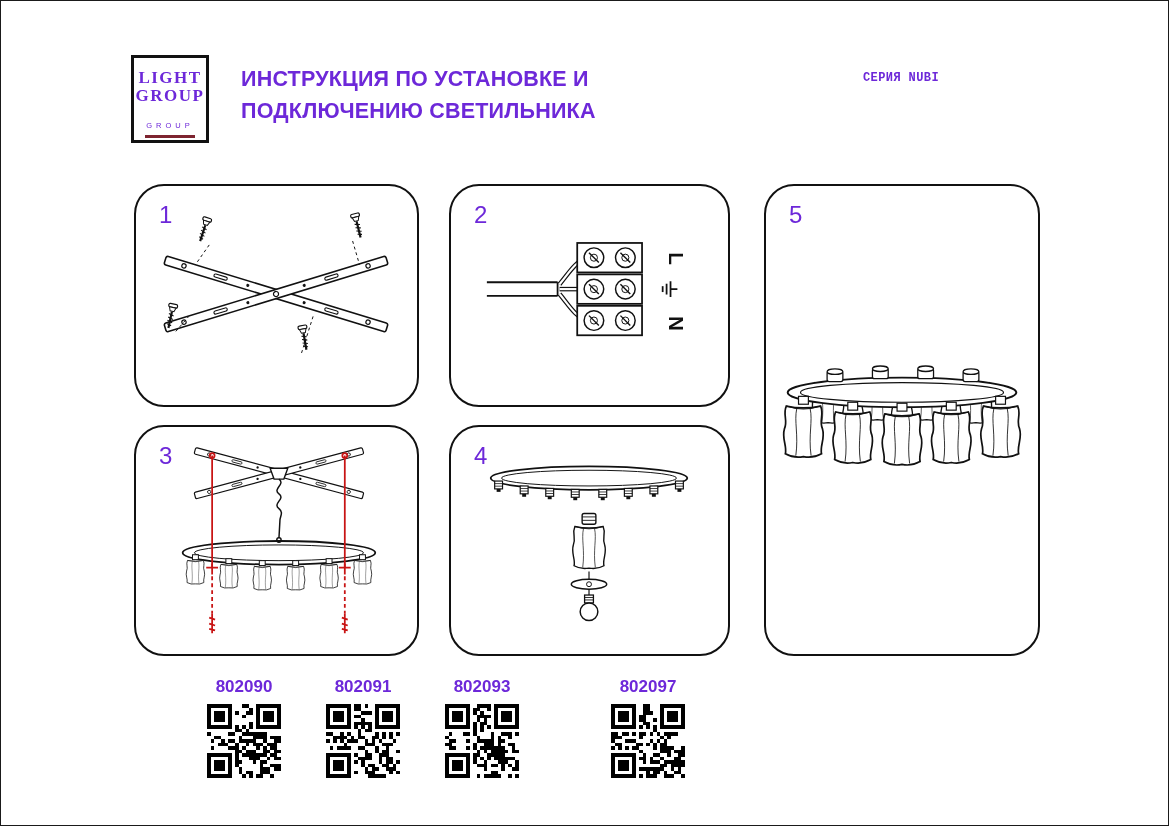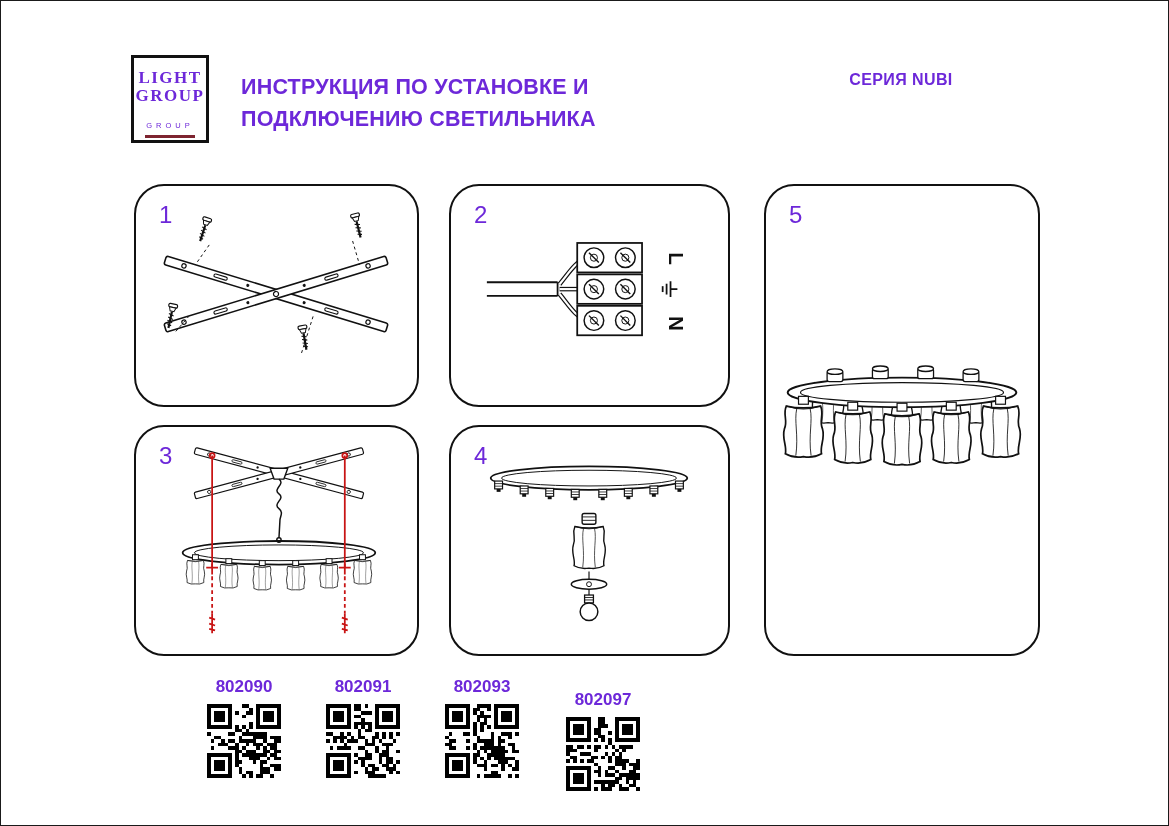--- a/index.html
+++ b/index.html
@@ -6,40 +6,40 @@
   .page{position:relative;width:1169px;height:826px;background:#fff;border:1px solid #1a1a1a;
         box-sizing:border-box;font-family:"Liberation Sans",sans-serif;color:#6d28d9;overflow:hidden;}
 
   
   .logo{position:absolute;left:130px;top:54px;width:78px;height:88px;border:3px solid #111;
         box-sizing:border-box;text-align:center;padding-top:11px;background:#fff;}
   .logo .l1{font-family:"Liberation Serif",serif;font-weight:bold;font-size:17px;line-height:1.08;letter-spacing:1.5px;}
   .logo .grp{font-size:7.5px;letter-spacing:4px;margin-top:15px;}
   .logo .redline{width:50px;height:3px;background:#7e2430;margin:5px auto 0;}
 
-  .title{position:absolute;left:240px;top:62px;font-size:21.5px;font-weight:bold;line-height:1.5;letter-spacing:.2px;margin-top:8px;}
+  .title{position:absolute;left:240px;top:62px;font-size:21.5px;font-weight:bold;line-height:1.5;letter-spacing:.2px;}
   .series{position:absolute;left:775px;top:70px;width:250px;text-align:center;}
-  .series .s1{font-size:16px;font-weight:bold;letter-spacing:.4px;}
+  .series .s1{font-size:12px;font-weight:bold;letter-spacing:.4px;font-family:Liberation Mono, monospace;}
   .series .s2{font-size:18px;font-weight:bold;margin-top:11px;}
 
   
   .panel{position:absolute;border:2.5px solid #111;border-radius:30px;background:#fff;box-sizing:border-box;}
   .panel .num{position:absolute;left:23px;top:15px;font-size:24px;font-weight:400;}
   .panel svg{position:absolute;left:0;top:0;width:100%;height:100%;}
   #p1{left:133px;top:183px;width:285px;height:223px;}
   #p2{left:448px;top:183px;width:281px;height:223px;}
   #p3{left:133px;top:424px;width:285px;height:231px;}
   #p4{left:448px;top:424px;width:281px;height:231px;}
   #p5{left:763px;top:183px;width:276px;height:472px;}
 
   svg text{font-family:"Liberation Sans",sans-serif;}
 
   
   .product{position:absolute;top:676px;width:86px;text-align:center;}
-  .prod0{left:200px;}.prod1{left:319px;}.prod2{left:438px;}.prod3{left:559px;margin-top:13px;}
+  .prod0{left:200px;}.prod1{left:319px;}.prod2{left:438px;}.prod3{left:604px;}
   .product .art{font-size:17px;font-weight:bold;margin-bottom:7px;}
   .product .qr{display:inline-block;width:74px;height:74px;line-height:0;}
 </style>
 </head>
 <body>
 
 <div class="page">
 
   <svg width="0" height="0" style="position:absolute" aria-hidden="true">
     <defs>

